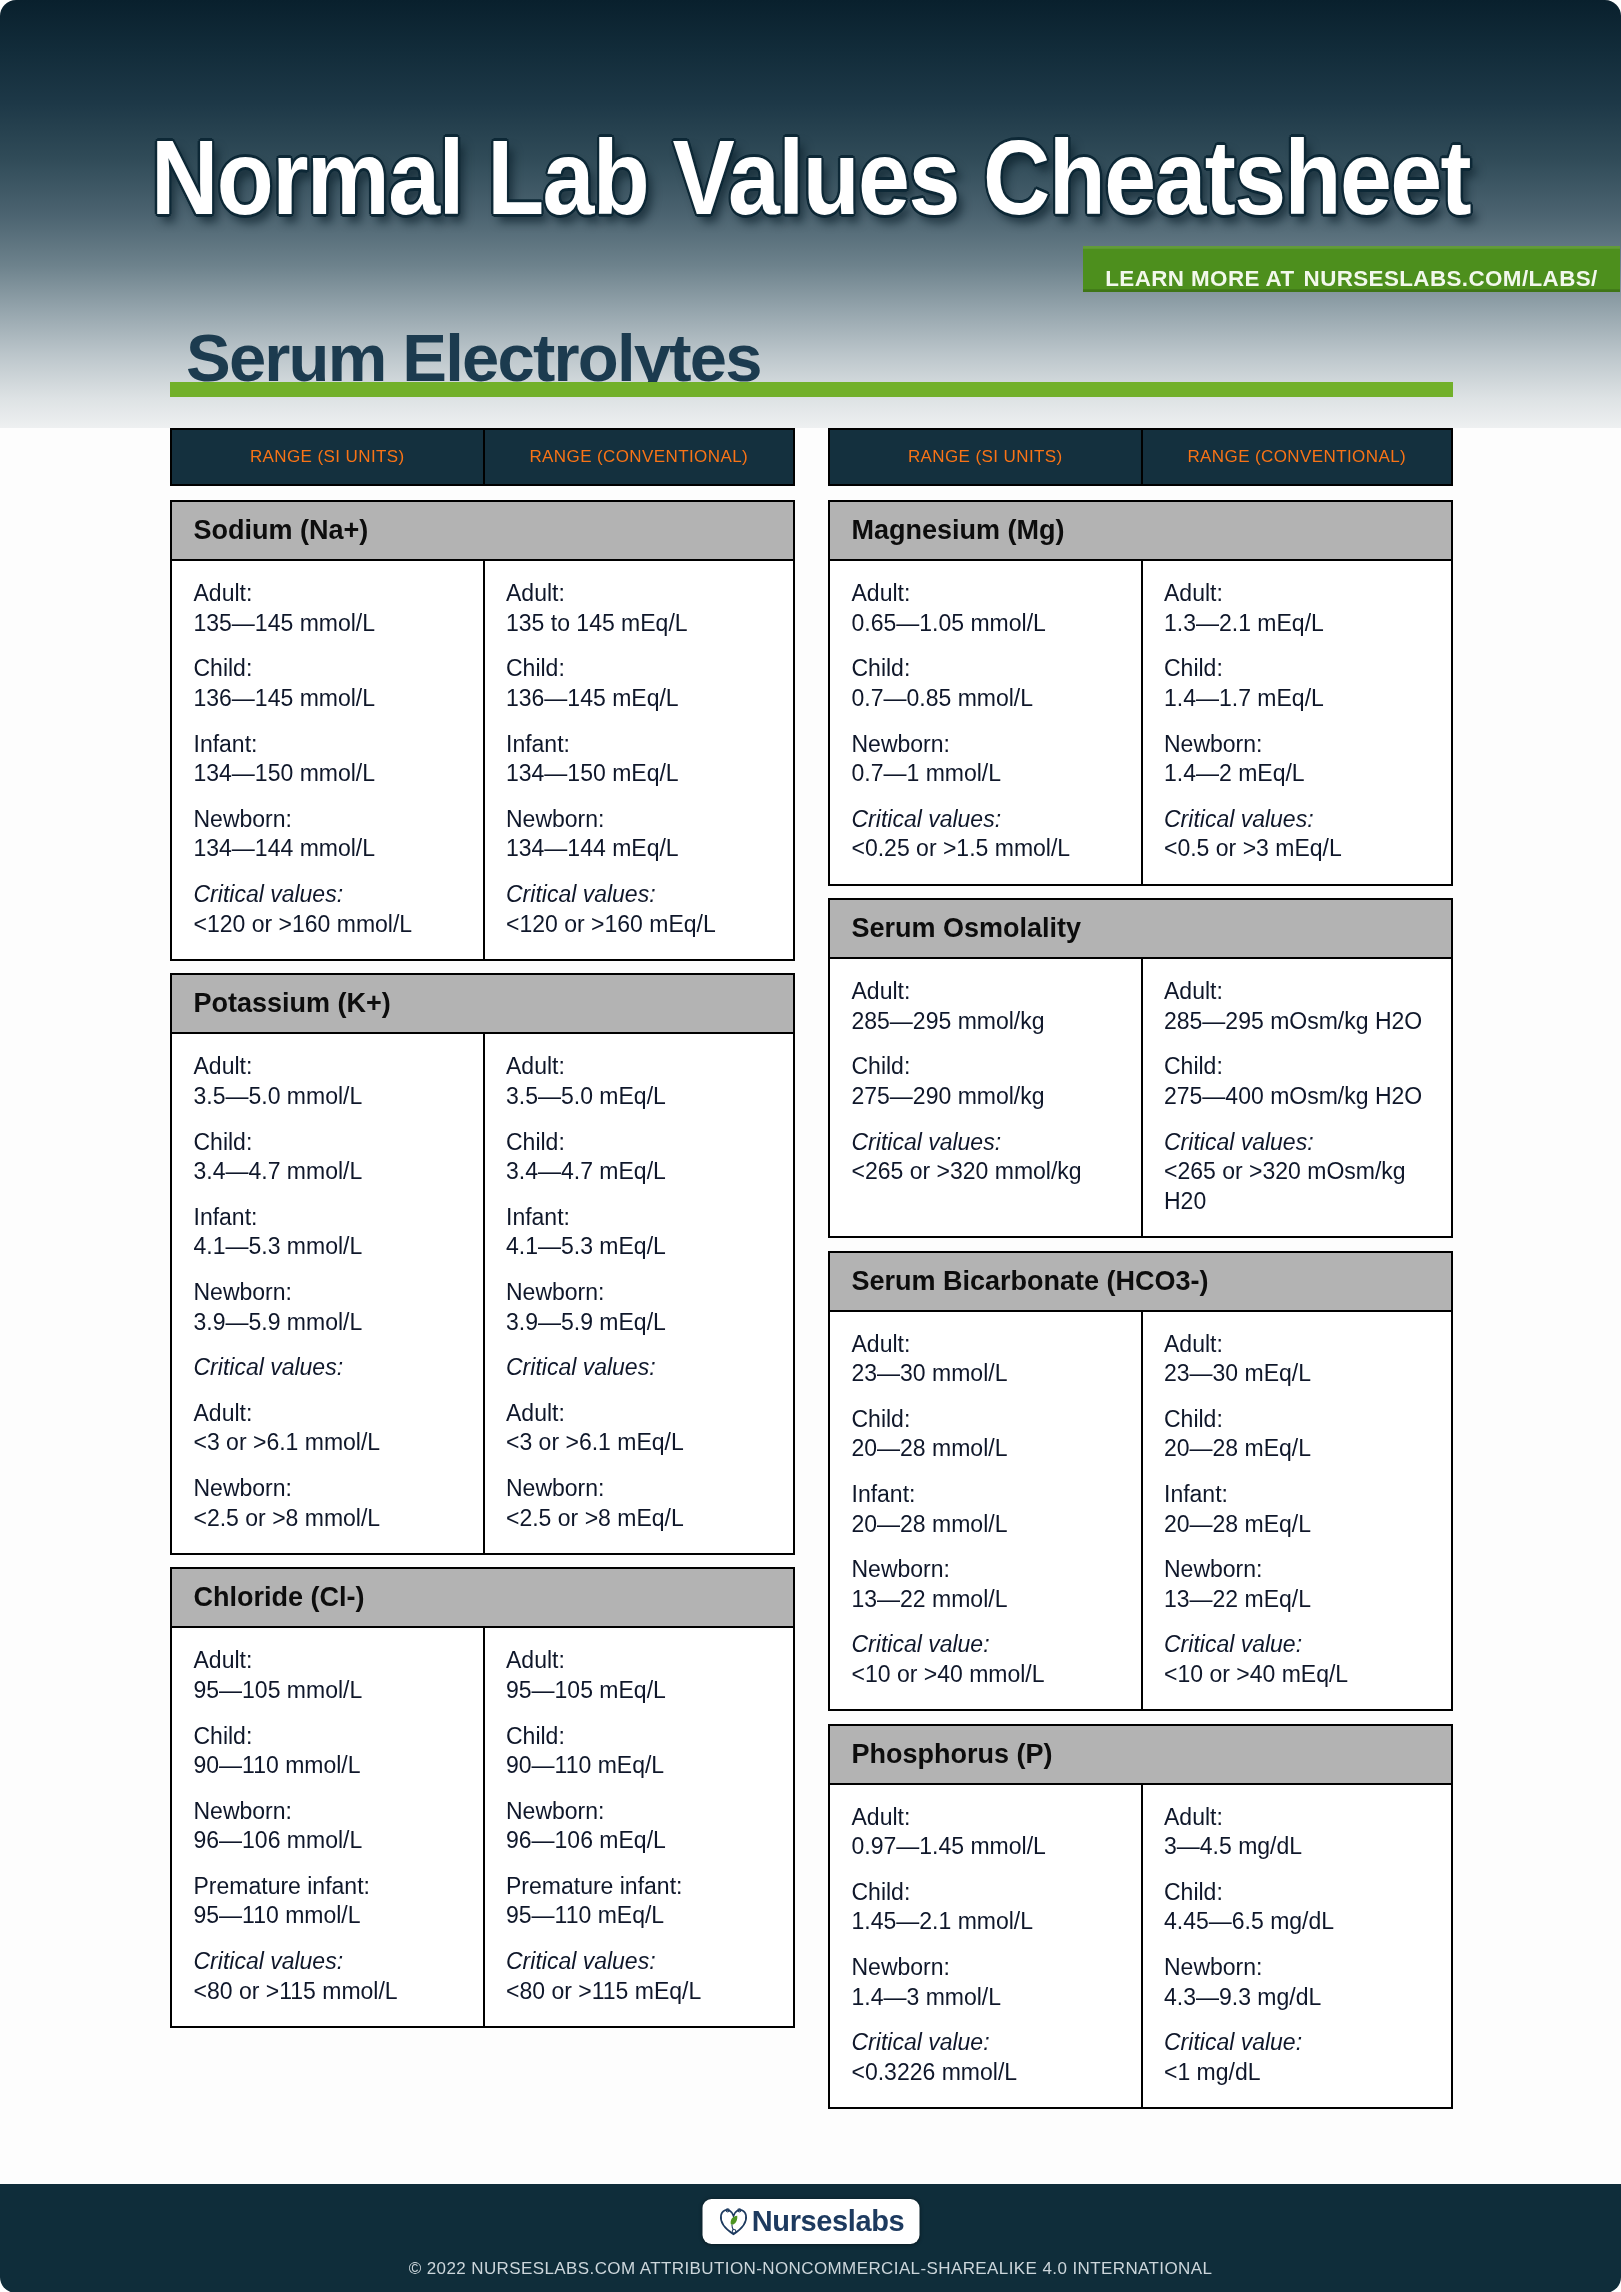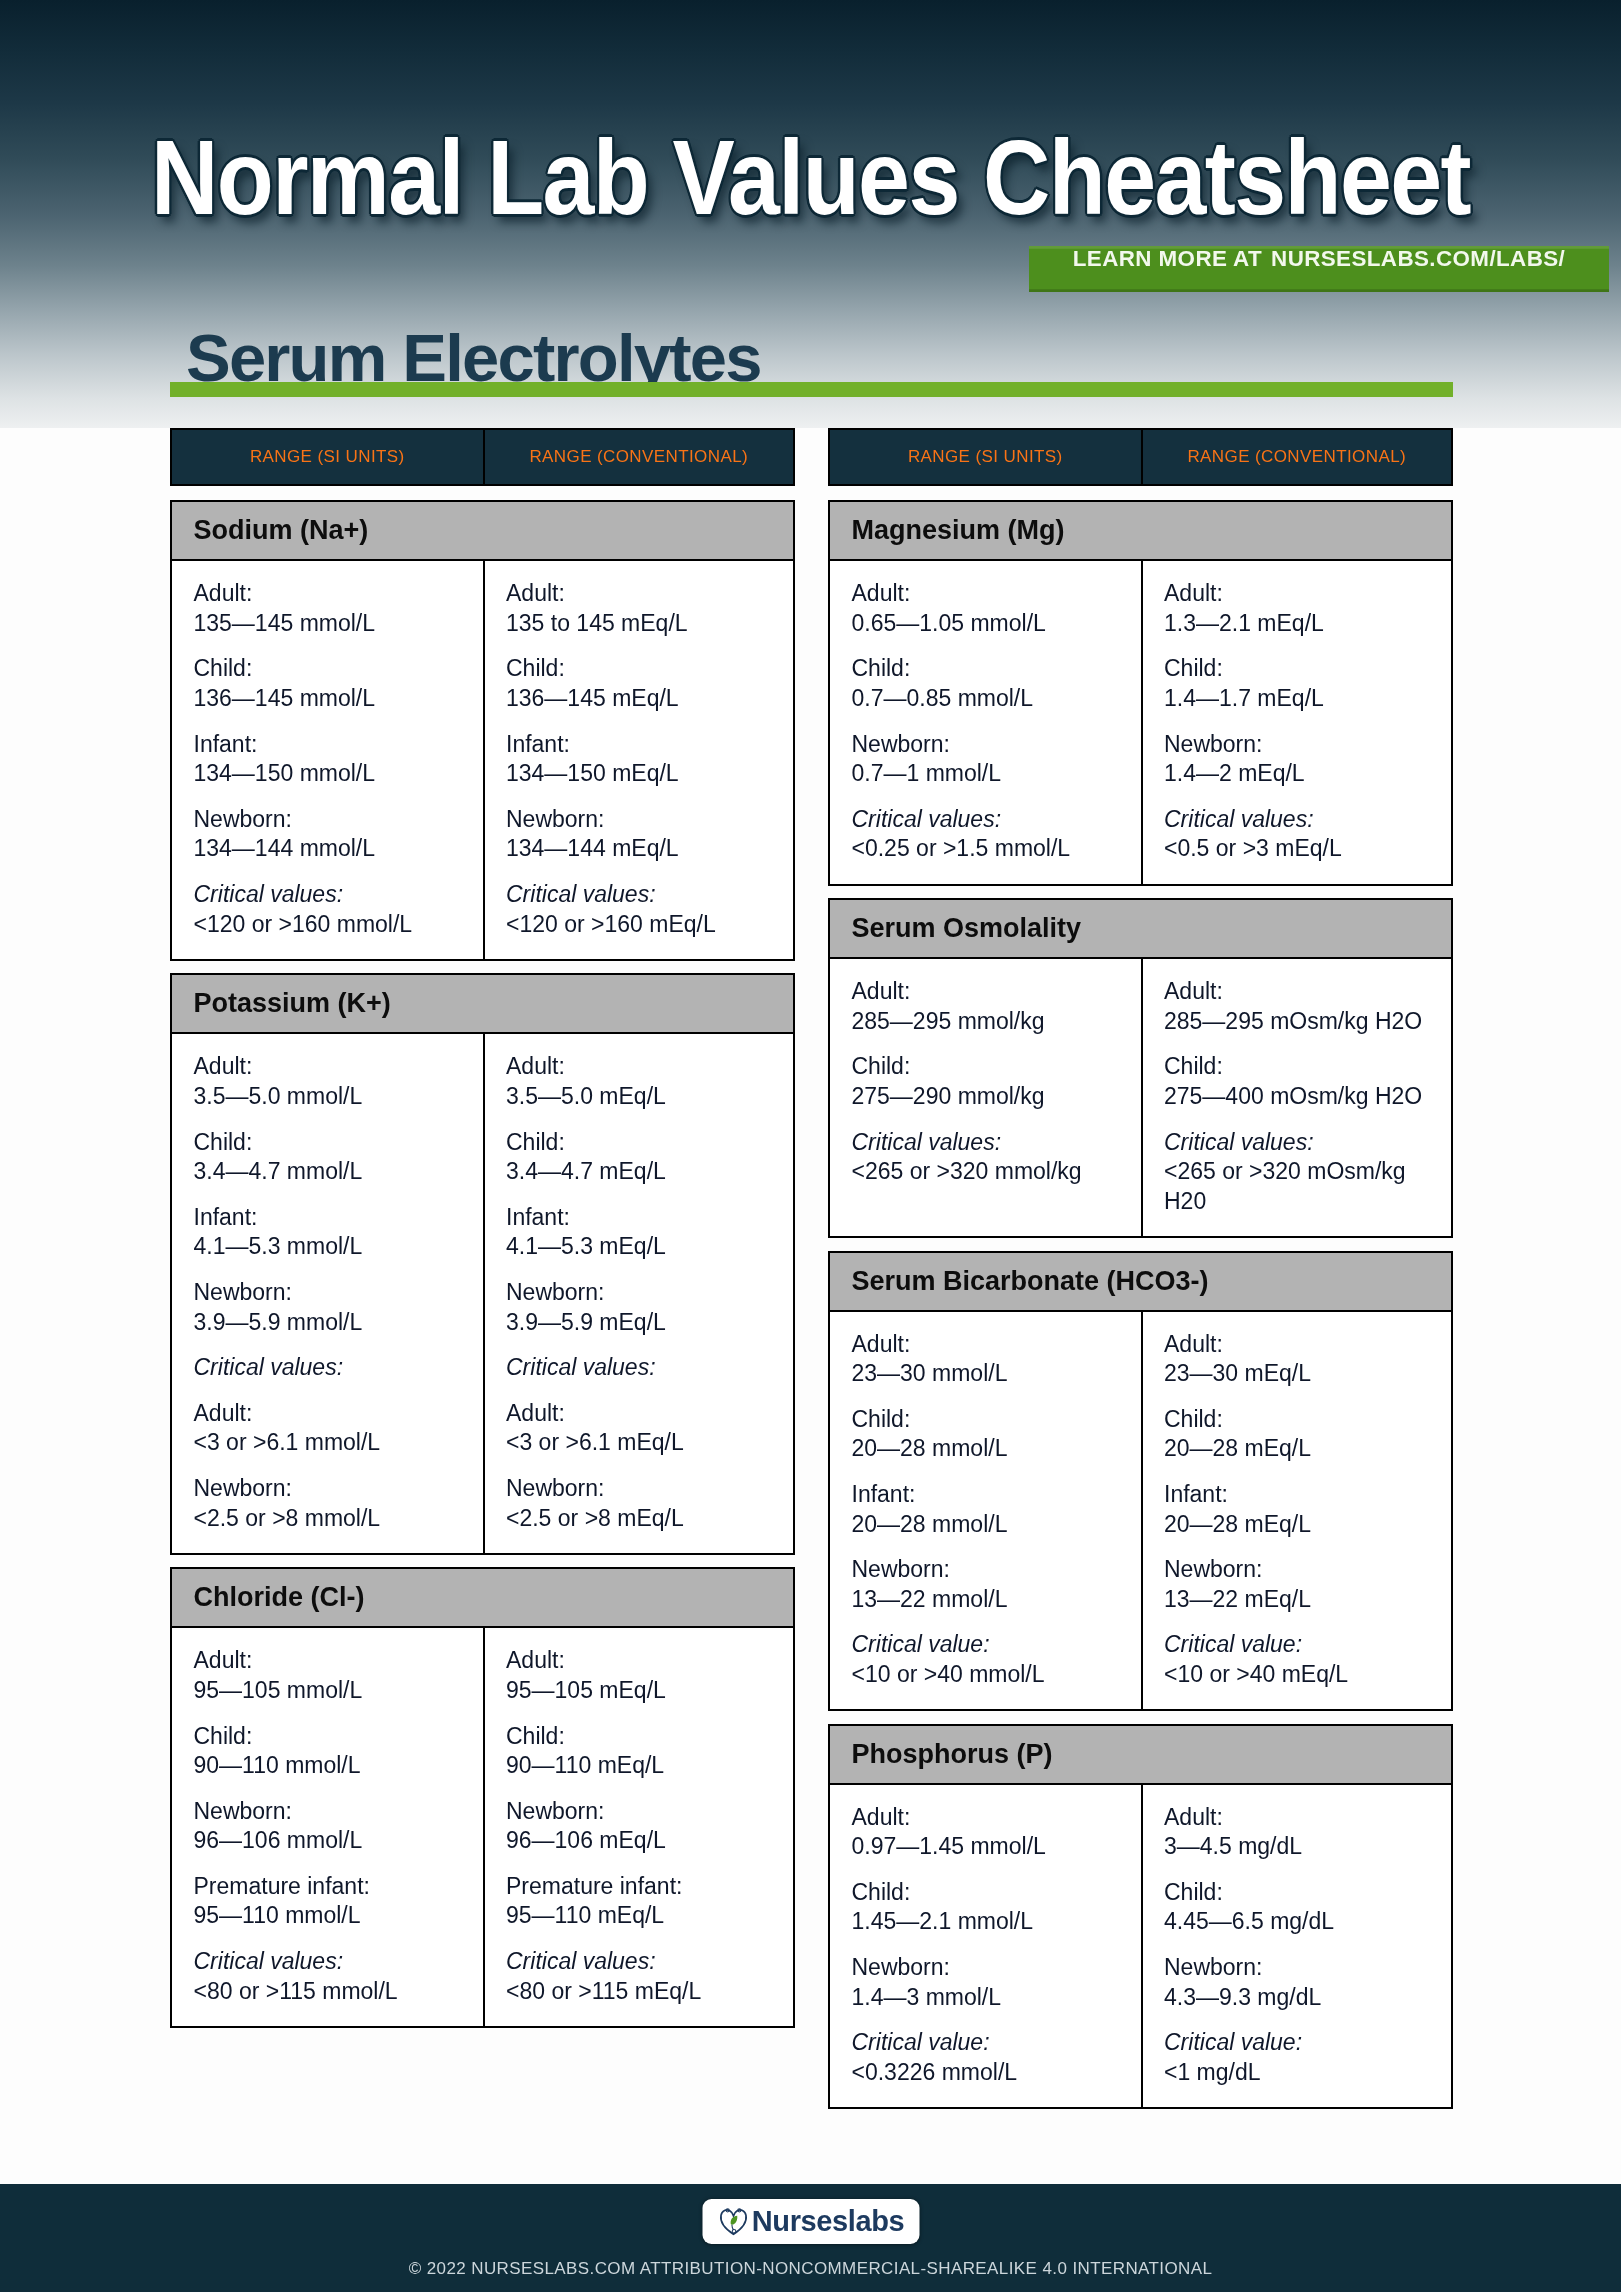--- a/index.html
+++ b/index.html
@@ -4,20 +4,21 @@
 <style>
   html, body { margin: 0; padding: 0; background: #ffffff; }
   * { box-sizing: border-box; }
   .page {
     position: relative;
     width: 1621px;
     height: 2293px;
     overflow: hidden;
     background: #fdfdfd;
     font-family: "Liberation Sans", "DejaVu Sans", sans-serif;
+    border-radius: 16px;
   }
 
   
   .hero {
     position: relative;
     width: 100%;
     height: 428px;
     background: linear-gradient(180deg,
       #09202d 0%, #122c3a 12%, #1d3847 24%, #304b58 37%,
       #4b6370 50%, #6d828c 62%, #93a3ab 72%, #bcc6cb 83%,
@@ -39,27 +40,27 @@
     transform-origin: 50% 50%;
     text-shadow:
       -2.7px 0 0 #0d2836, 2.7px 0 0 #0d2836, 0 -2.7px 0 #0d2836, 0 2.7px 0 #0d2836,
       -1.8px -1.8px 0 #0d2836, 1.8px -1.8px 0 #0d2836, -1.8px 1.8px 0 #0d2836, 1.8px 1.8px 0 #0d2836,
       6.3px 8px 10.7px rgba(8, 28, 38, 0.65);
     white-space: nowrap;
   }
   .banner {
     position: absolute;
     top: 246px;
-    right: 12px;
-    width: 580px;
+    right: 1px;
+    width: 537px;
     height: 46px;
     background: #4d8f1d;
     box-shadow: inset 0 2.7px 0 rgba(255,255,255,0.12), inset 0 -2.7px 0 rgba(0,0,0,0.18);
     display: flex;
-    align-items: flex-start;
+    align-items: flex-end;
     justify-content: center;
     color: #f2f8ec;
     font-size: 22.4px;
     letter-spacing: 0.4px;
     white-space: nowrap;
   }
   .banner .b-reg { font-weight: 600; margin-right: 9px; }
   .banner .b-bold { font-weight: 800; }
   .section-heading {
     position: absolute;

